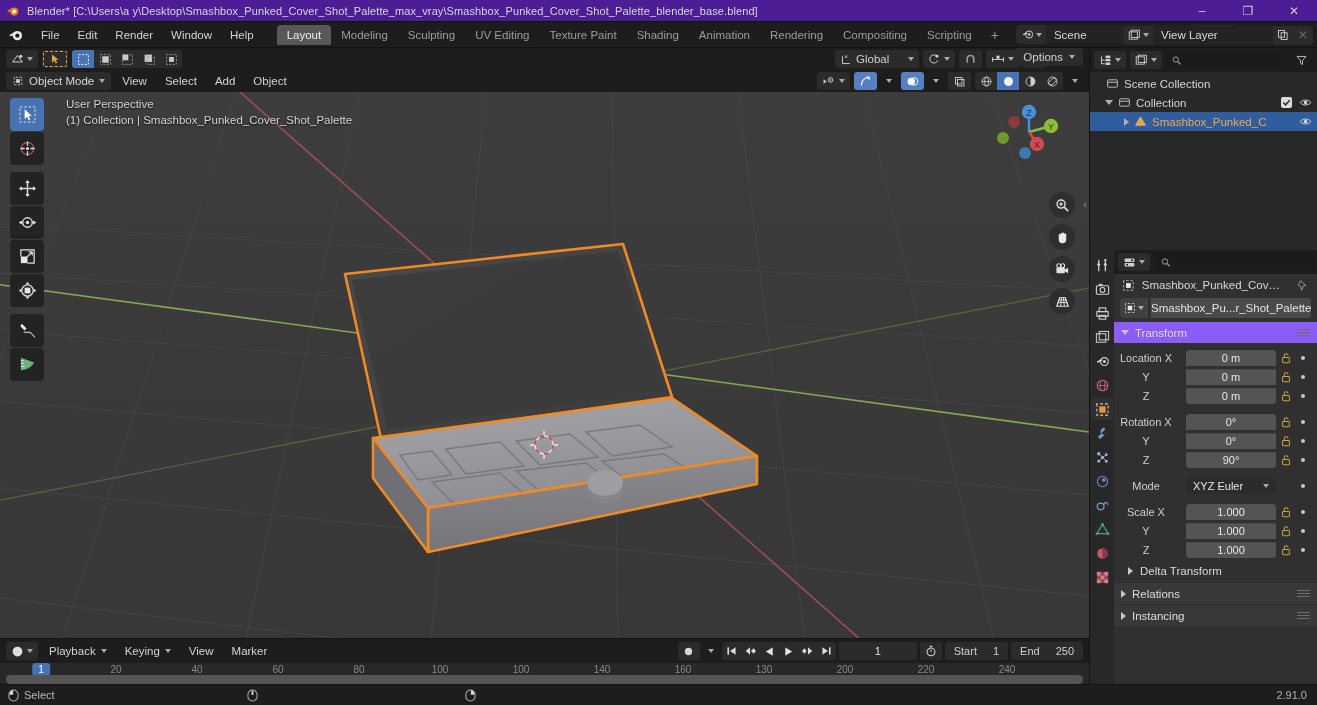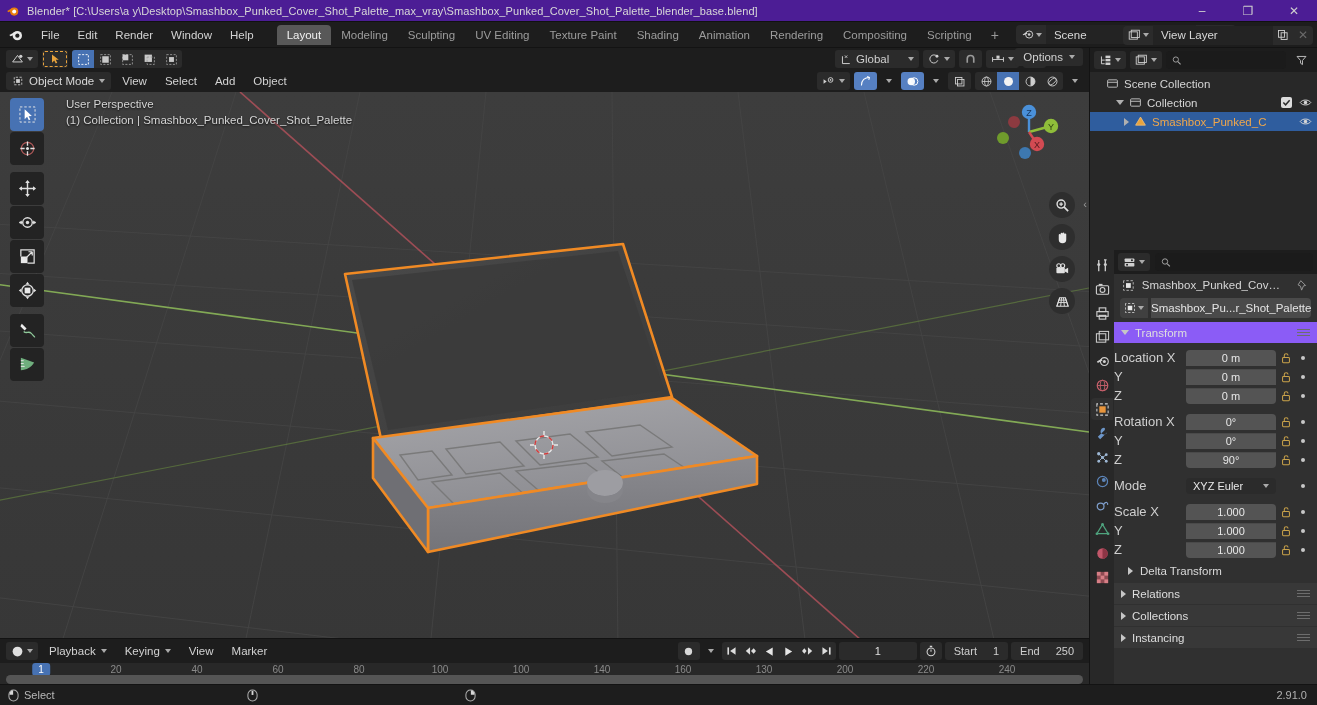--- a/index.html
+++ b/index.html
@@ -171,21 +171,21 @@
     height:21px; display:flex; align-items:center; gap:6px; padding:0 7px;
     background:#8b5cf6; color:#dedede; font-size:11.5px; position:relative;
   }
   .panel-hdr.closed{ background:#383838; margin-bottom:1px; }
   .grip{ position:absolute; right:7px; display:flex; flex-direction:column; gap:2px; }
   .grip i{ display:block; width:13px; height:1px; background:#6d6d6d; }
   .tri{ width:0;height:0;border-top:4px solid transparent;border-bottom:4px solid transparent;border-left:5px solid #c6c6c6; }
   .tri.down{ border-left:4px solid transparent;border-right:4px solid transparent;border-top:5px solid #c6c6c6;border-bottom:0; }
   .prop-rows{ padding:5px 0 0 0; }
   .prow{ display:flex; align-items:center; height:19px; padding:0 6px 0 0; }
-  .plabel{ width:72px; text-align:left; padding-right:8px; font-size:13px; color:#cfcfcf; }
+  .plabel{ width:72px; text-align:center; padding-right:8px; font-size:11px; color:#cfcfcf; }
   .pfield{
     flex:1; height:16px; background:#545454; display:flex; align-items:center;
     justify-content:center; color:#e8e8e8; font-size:11px;
   }
   .pfield.top{ border-radius:4px 4px 0 0; }
   .pfield.bot{ border-radius:0 0 4px 4px; }
   .pfield.mid{ border-top:1px solid #4a4a4a; }
   .pfield.drop{ background:#2b2b2b; justify-content:space-between; padding:0 7px; border-radius:4px; }
   .lockcell{ width:19px; display:flex; align-items:center; justify-content:center; }
   .dotcell{ width:16px; display:flex; align-items:center; justify-content:center; }
@@ -783,21 +783,21 @@
         </div>
       </div>
       <div class="ol-rows">
         <div class="ol-row" style="padding-left:16px;">
           <svg width="13" height="13" viewBox="0 0 16 16">
             <rect x="2" y="3.5" width="12" height="9" rx="1" fill="none" stroke="#bdbdbd" stroke-width="1.2"></rect>
             <path d="M2 6.5 L14 6.5" stroke="#bdbdbd" stroke-width="1.2"></path>
           </svg>
           <span class="name">Scene Collection</span>
         </div>
-        <div class="ol-row" style="padding-left:26px;">
+        <div class="ol-row" style="padding-left:15px;">
           <span class="disc open"></span>
           <svg width="13" height="13" viewBox="0 0 16 16">
             <rect x="2" y="3.5" width="12" height="9" rx="1" fill="none" stroke="#bdbdbd" stroke-width="1.2"></rect>
             <path d="M2 6.5 L14 6.5" stroke="#bdbdbd" stroke-width="1.2"></path>
           </svg>
           <span class="name">Collection</span>
           <span class="ol-right">
             <span class="chk">
               <svg width="9" height="9" viewBox="0 0 10 10">
                 <path d="M1.5 5 L4 7.6 L8.5 2.4" fill="none" stroke="#2a2a2a" stroke-width="1.6"></path>
@@ -1122,29 +1122,20 @@
 
           <div class="sub-hdr">
             <span class="tri"></span>
             <span>Delta Transform</span>
           </div>
         </div>
 
         <div class="panel-hdr closed">
           <span class="tri"></span>
           <span>Relations</span>
-          <span class="grip">
-              <i></i>
-              <i></i>
-              <i></i>
-            </span>
-        </div>
-        <div class="panel-hdr closed">
-          <span class="tri"></span>
-          <span>Collections</span>
           <span class="grip">
               <i></i>
               <i></i>
               <i></i>
             </span>
         </div>
         <div class="panel-hdr closed">
           <span class="tri"></span>
           <span>Instancing</span>
           <span class="grip">

